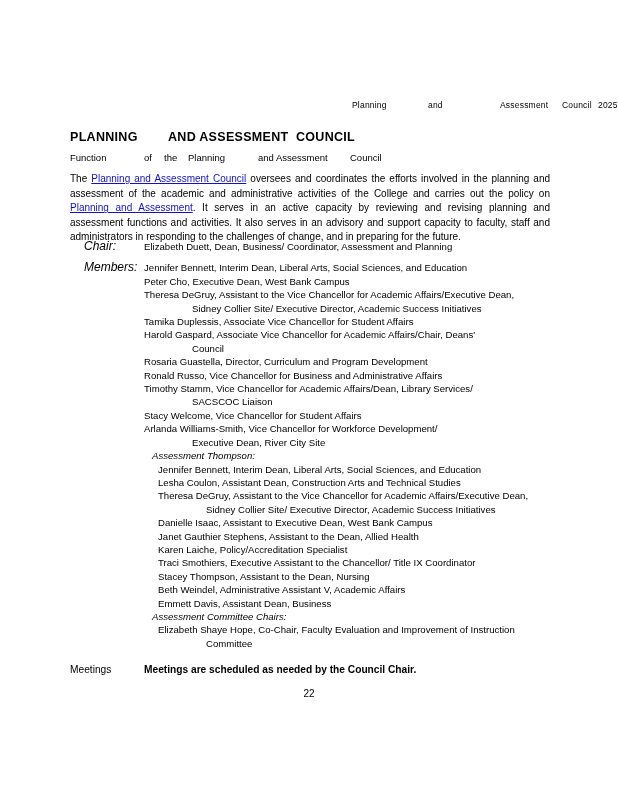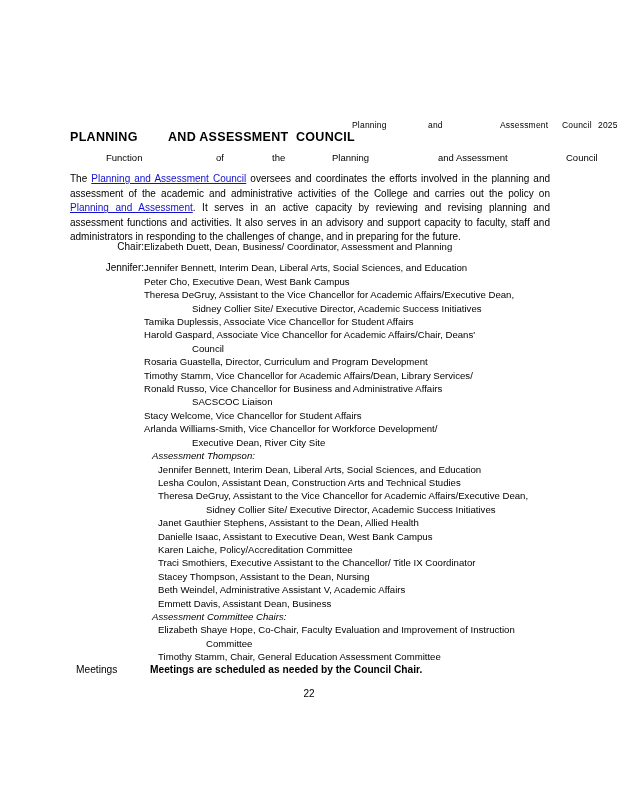--- a/index.html
+++ b/index.html
@@ -23,21 +23,20 @@
   }
   .header-line {
     position: absolute;
     top: 100px;
     left: 352px;
     right: 60px;
     font-size: 8.5px;
     letter-spacing: 0.2px;
     color: #000;
     white-space: nowrap;
-    margin-top: 20px;
   }
   .header-line span { display: inline-block; }
   .h-a { width: 76px; }
   .h-b { width: 72px; }
   .h-c { width: 62px; }
   .h-d { width: 36px; }
 
   .title {
     position: absolute;
     top: 130px;
@@ -50,21 +49,21 @@
   .title .t-a { display: inline-block; width: 98px; }
   .title .t-b { display: inline-block; width: 128px; }
 
   .function-line {
     position: absolute;
     top: 152px;
     left: 70px;
     font-size: 9.5px;
     white-space: nowrap;
   }
-  .function-line span { display: inline-block; margin-left: 36px; }
+  .function-line span { display: inline-block; }
   .f-1 { width: 62px; }
   .f-2 { width: 32px; text-align: center; }
   .f-3 { width: 24px; }
   .f-4 { width: 70px; }
   .f-5 { width: 92px; }
 
   .para {
     position: absolute;
     top: 172px;
     left: 70px;
@@ -86,40 +85,40 @@
     font-size: 9.6px;
     line-height: 13.4px;
   }
   .row {
     display: flex;
     align-items: flex-start;
   }
   .row-label {
     width: 74px;
     flex: 0 0 74px;
-    font-size: 10px;
+    font-style: italic;
+    font-size: 12px;
     padding-left: 14px;
     box-sizing: border-box;
-    text-align: right;
   }
   .row-body {
     flex: 1 1 auto;
   }
   .member-line { white-space: nowrap; }
   .indent-2 { padding-left: 48px; }
   .sub-head {
     font-style: italic;
     padding-left: 8px;
   }
   .sub-list { padding-left: 14px; }
 
   .meetings {
     position: absolute;
     top: 664px;
-    left: 76px;
+    left: 70px;
     width: 500px;
     font-size: 10.2px;
     display: flex;
   }
   .meetings .m-label {
     width: 74px;
     flex: 0 0 74px;
   }
   .meetings .m-body { flex: 1 1 auto; font-weight: bold; }
 
@@ -156,59 +155,58 @@
   <div class="roster">
 
     <div class="row">
       <div class="row-label">Chair:</div>
       <div class="row-body">Elizabeth Duett, Dean, Business/ Coordinator, Assessment and Planning</div>
     </div>
 
     <div style="height:8px"></div>
 
     <div class="row">
-      <div class="row-label">Jennifer:</div>
+      <div class="row-label">Members:</div>
       <div class="row-body">
         <div id="members-container">
             <div class="member-line">Jennifer Bennett, Interim Dean, Liberal Arts, Social Sciences, and Education</div>
             <div class="member-line">Peter Cho, Executive Dean, West Bank Campus</div>
             <div class="member-line">Theresa DeGruy, Assistant to the Vice Chancellor for Academic Affairs/Executive Dean,</div>
             <div class="member-line indent-2">Sidney Collier Site/ Executive Director, Academic Success Initiatives</div>
             <div class="member-line">Tamika Duplessis, Associate Vice Chancellor for Student Affairs</div>
             <div class="member-line">Harold Gaspard, Associate Vice Chancellor for Academic Affairs/Chair, Deans'</div>
             <div class="member-line indent-2">Council</div>
             <div class="member-line">Rosaria Guastella, Director, Curriculum and Program Development</div>
+            <div class="member-line">Ronald Russo, Vice Chancellor for Business and Administrative Affairs</div>
             <div class="member-line">Timothy Stamm, Vice Chancellor for Academic Affairs/Dean, Library Services/</div>
-            <div class="member-line">Ronald Russo, Vice Chancellor for Business and Administrative Affairs</div>
             <div class="member-line indent-2">SACSCOC Liaison</div>
             <div class="member-line">Stacy Welcome, Vice Chancellor for Student Affairs</div>
             <div class="member-line">Arlanda Williams-Smith, Vice Chancellor for Workforce Development/</div>
             <div class="member-line indent-2">Executive Dean, River City Site</div>
           </div>
 
         <div class="sub-head">Assessment Thompson:</div>
         <div class="sub-list" id="liaisons-container">
             <div class="member-line">Jennifer Bennett, Interim Dean, Liberal Arts, Social Sciences, and Education</div>
             <div class="member-line">Lesha Coulon, Assistant Dean, Construction Arts and Technical Studies</div>
             <div class="member-line">Theresa DeGruy, Assistant to the Vice Chancellor for Academic Affairs/Executive Dean,</div>
             <div class="member-line indent-2">Sidney Collier Site/ Executive Director, Academic Success Initiatives</div>
+            <div class="member-line">Danielle Isaac, Assistant to Executive Dean, West Bank Campus</div>
             <div class="member-line">Janet Gauthier Stephens, Assistant to the Dean, Allied Health</div>
-            <div class="member-line">Danielle Isaac, Assistant to Executive Dean, West Bank Campus</div>
-            <div class="member-line">Karen Laiche, Policy/Accreditation Committee</div>
+            <div class="member-line">Karen Laiche, Policy/Accreditation Specialist</div>
             <div class="member-line">Traci Smothiers, Executive Assistant to the Chancellor/ Title IX Coordinator</div>
             <div class="member-line">Stacey Thompson, Assistant to the Dean, Nursing</div>
             <div class="member-line">Beth Weindel, Administrative Assistant V, Academic Affairs</div>
             <div class="member-line">Emmett Davis, Assistant Dean, Business</div>
           </div>
 
         <div class="sub-head">Assessment Committee Chairs:</div>
         <div class="sub-list" id="chairs-container">
             <div class="member-line">Elizabeth Shaye Hope, Co-Chair, Faculty Evaluation and Improvement of Instruction</div>
             <div class="member-line indent-2">Committee</div>
-            <div class="member-line">Timothy Stamm, Chair, General Education Assessment Committee</div>
           </div>
       </div>
     </div>
 
   </div>
 
   <div class="meetings">
     <div class="m-label">Meetings</div>
     <div class="m-body">Meetings are scheduled as needed by the Council Chair.</div>
   </div>

